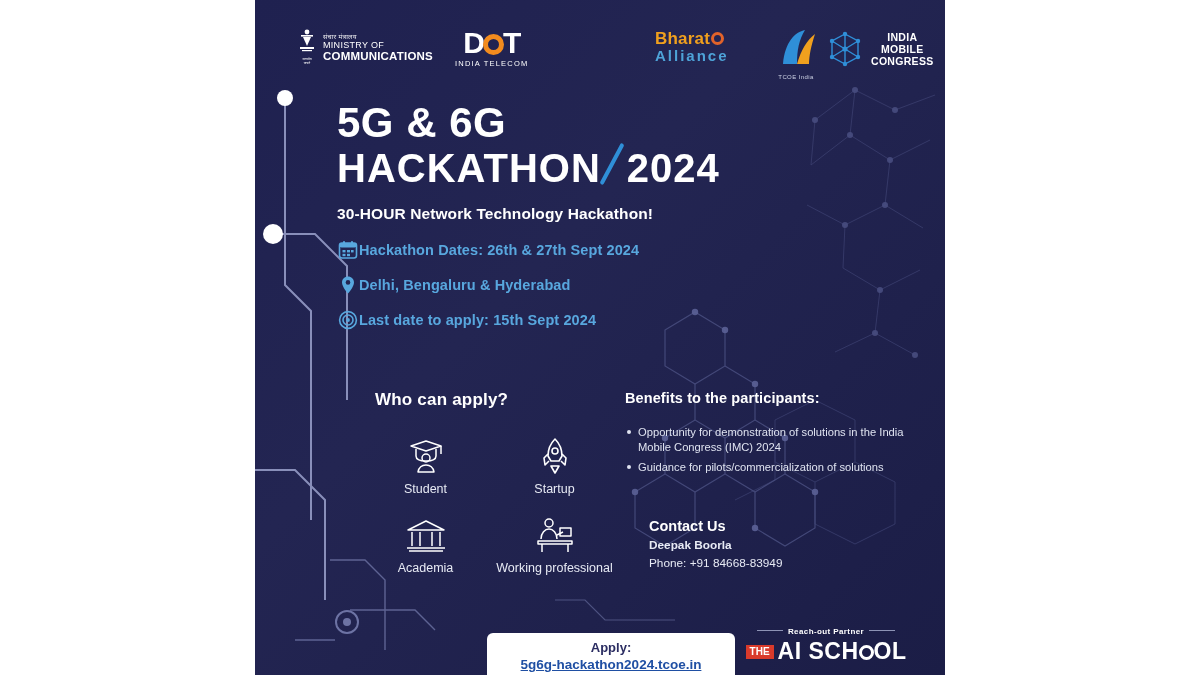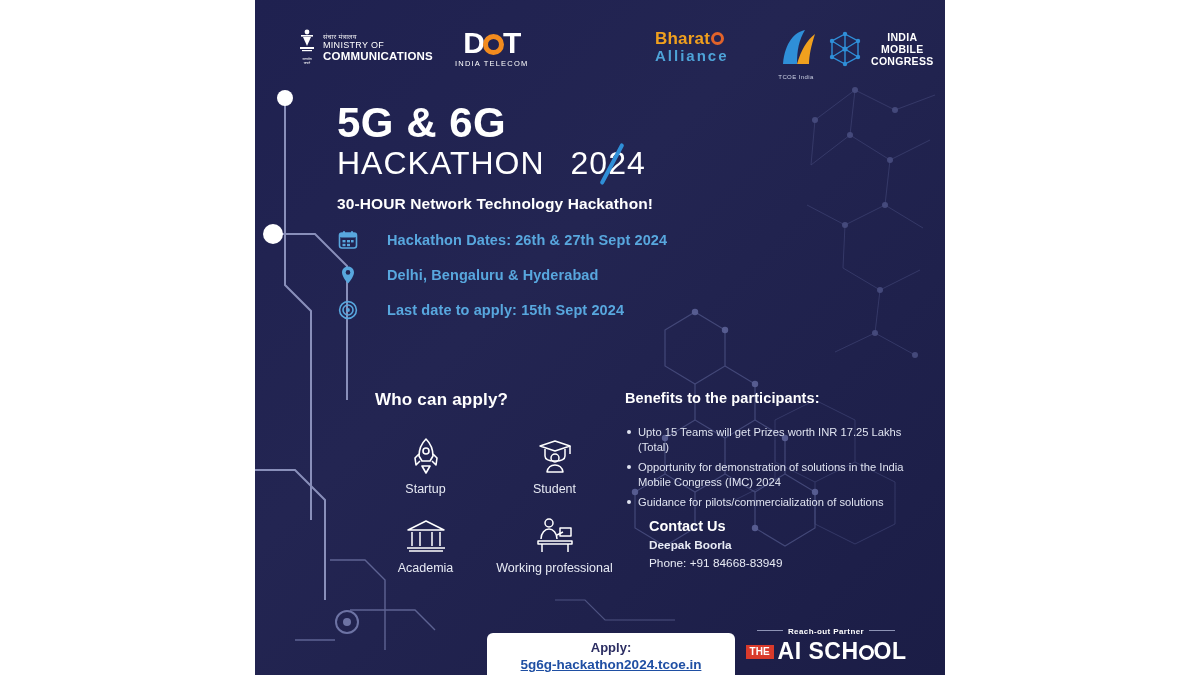--- a/index.html
+++ b/index.html
@@ -131,22 +131,22 @@
     width: 560px;
   }
   .title-1 {
     font-size: 42px;
     font-weight: bold;
     color: #ffffff;
     letter-spacing: .5px;
     line-height: 1.08;
   }
   .title-2 {
-    font-size: 32px;
-    font-weight: normal;
+    font-size: 40px;
+    font-weight: bold;
     color: #ffffff;
     letter-spacing: 1px;
     line-height: 1.18;
     position: relative;
     white-space: nowrap;
   }
   .title-year { margin-left: 26px; }
   .slash {
     position: absolute;
     left: 273px;
@@ -162,21 +162,21 @@
     font-size: 15.5px;
     font-weight: bold;
     color: #ffffff;
     letter-spacing: .1px;
   }
 
   .info-list { margin-top: 16px; }
   .info-row {
     display: flex;
     align-items: center;
-    gap: 28px;
+    gap: 0;
     margin-bottom: 13px;
   }
   .info-ico {
     width: 22px; height: 22px;
     flex: 0 0 22px;
     display: flex; align-items: center; justify-content: center;
   }
   .info-text {
     font-size: 14.5px;
     font-weight: bold;
@@ -522,46 +522,46 @@
         </div>
       </div>
     </div>
 
     <div class="who">
       <div class="who-title">Who can apply?</div>
       <div class="who-grid">
 
         <div class="who-cell">
           <div class="who-ico">
+            <svg width="42" height="40" viewBox="0 0 42 40">
+              <g stroke="#ffffff" stroke-width="1.5" fill="none" stroke-linejoin="round">
+                <path d="M6 10l15-5 15 5-15 5z"></path>
+                <path d="M11 13v7c0 3 4 5 10 5s10-2 10-5v-7"></path>
+                <path d="M36 10v8"></path>
+                <circle cx="21" cy="22" r="4"></circle>
+                <path d="M13 36c1-5 4-7 8-7s7 2 8 7z"></path>
+              </g>
+            </svg>
+          </div>
+          <div class="who-label">Student</div>
+        </div>
+
+        <div class="who-cell">
+          <div class="who-ico">
             <svg width="38" height="40" viewBox="0 0 38 40">
               <g stroke="#ffffff" stroke-width="1.6" fill="none" stroke-linejoin="round">
                 <path d="M19 3c5 5 7 11 7 17l-3 5h-8l-3-5c0-6 2-12 7-17z"></path>
                 <path d="M12 18l-4 4 1 7 4-4"></path>
                 <path d="M26 18l4 4-1 7-4-4"></path>
                 <path d="M15 30h8l-4 7z"></path>
                 <circle cx="19" cy="15" r="3"></circle>
               </g>
             </svg>
           </div>
           <div class="who-label">Startup</div>
-        </div>
-
-        <div class="who-cell">
-          <div class="who-ico">
-            <svg width="42" height="40" viewBox="0 0 42 40">
-              <g stroke="#ffffff" stroke-width="1.5" fill="none" stroke-linejoin="round">
-                <path d="M6 10l15-5 15 5-15 5z"></path>
-                <path d="M11 13v7c0 3 4 5 10 5s10-2 10-5v-7"></path>
-                <path d="M36 10v8"></path>
-                <circle cx="21" cy="22" r="4"></circle>
-                <path d="M13 36c1-5 4-7 8-7s7 2 8 7z"></path>
-              </g>
-            </svg>
-          </div>
-          <div class="who-label">Student</div>
         </div>
 
         <div class="who-cell">
           <div class="who-ico">
             <svg width="44" height="38" viewBox="0 0 44 38">
               <g stroke="#ffffff" stroke-width="1.5" fill="none" stroke-linejoin="round">
                 <path d="M4 13L22 4l18 9z"></path>
                 <path d="M8 15v14M16 15v14M28 15v14M36 15v14"></path>
                 <path d="M3 31h38M5 34h34"></path>
               </g>
@@ -584,21 +584,20 @@
             </svg>
           </div>
           <div class="who-label">Working professional</div>
         </div>
 
       </div>
     </div>
 
     <div class="benefits">
       <div class="sec-title">Benefits to the participants:</div>
-      <div class="b-item">Upto 15 Teams will get Prizes worth INR 17.25 Lakhs (Total)</div>
       <div class="b-item">Opportunity for demonstration of solutions in the India Mobile Congress (IMC) 2024</div>
       <div class="b-item justify">Guidance for pilots/commercialization of solutions</div>
     </div>
 
     <div class="contact">
       <div class="c-title">Contact Us</div>
       <div class="c-line c-name">Deepak Boorla</div>
       <div class="c-line">Phone: +91 84668-83949</div>
     </div>
 

